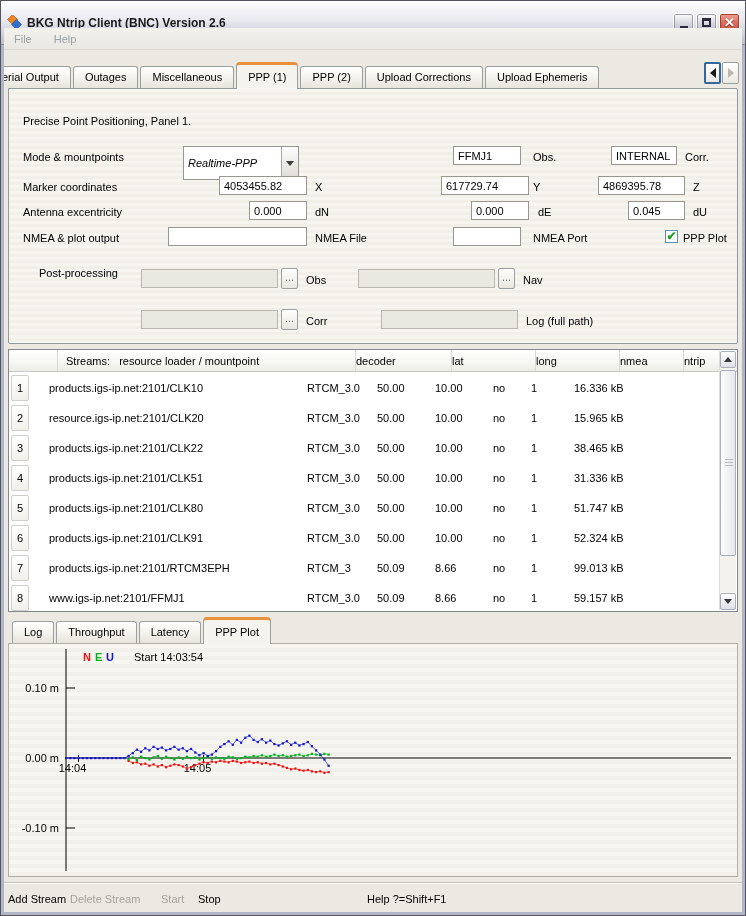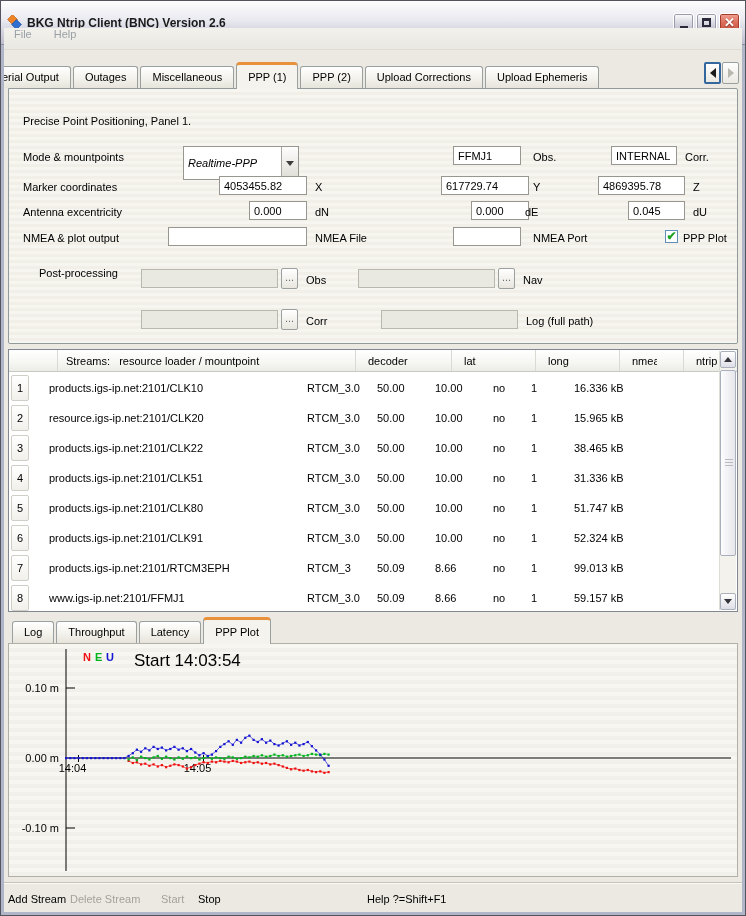--- a/index.html
+++ b/index.html
@@ -23,21 +23,21 @@
     background:linear-gradient(180deg,#fdfdfd,#d9d9e2 50%,#babac9);
     box-shadow:inset 0 0 0 1px #9a9aad; display:flex; align-items:center; justify-content:center; cursor:default;
   }
   .wbtn.close { background:linear-gradient(180deg,#f0a396,#dd6f5d 45%,#c34f3d); box-shadow:inset 0 0 0 1px #a33d2e; }
   .glyph-min { width:8px; height:3px; background:#2a2a3a; margin-top:9px; }
   .glyph-max { width:9px; height:9px; border:2px solid #2a2a3a; border-top-width:3px; }
   .glyph-x { color:#fff; font-weight:bold; font-size:13px; line-height:13px; text-shadow:0 1px 1px #7e2417; }
   
   .menubar {
     position:absolute; left:4px; right:4px; top:28px; height:22px;
-    background:linear-gradient(#f2f1ec,#e9e8e2); display:flex; gap:22px; padding-left:10px;
+    background:linear-gradient(#f2f1ec,#e9e8e2); display:flex; align-items:center; gap:22px; padding-left:10px;
     border-bottom:1px solid #dedcd4; color:#9aa0a6;
   }
   
   .tabbar { position:absolute; display:flex; align-items:flex-end; z-index:4; }
   .tabbar.top { left:4px; top:60px; height:29px; width:640px; overflow:hidden; }
   .tabbar.bottom { left:12px; top:616px; height:28px; }
   .tab {
     flex:0 0 auto; height:22px; margin-right:2px; margin-bottom:1px; padding:4px 11px 0;
     border:1px solid #9aa0a0; border-bottom:none; border-radius:3px 3px 0 0;
     background:linear-gradient(#ffffff,#f3f2ec 55%,#e6e4db); white-space:nowrap; cursor:default;
@@ -77,21 +77,21 @@
   
   .tableframe {
     position:absolute; left:8px; top:349px; width:730px; height:263px;
     border:1px solid #828790; background:#fff;
   }
   .thead {
     display:grid; grid-template-columns:22px 272px 70px 58px 58px 38px 40px 1fr;
     height:22px; align-items:center; background:linear-gradient(#ffffff,#f6f6f2 60%,#ecece7);
     border-bottom:1px solid #c9c9c3; padding-right:18px; white-space:pre;gap:26px;
   }
-  .thead .hc { height:100%; display:flex; align-items:center; padding-left:12px; border-left:1px solid #dadad4; overflow:hidden; }
+  .thead .hc { height:100%; display:flex; align-items:center; padding-left:0; border-left:1px solid #dadad4; overflow:hidden; }
   .thead .hc.corner { border-left:none; }
   .thead .hc.streams { padding-left:8px; }
   .tbody { position:absolute; top:23px; left:0; right:18px; bottom:0; overflow:hidden; }
   .trow { display:grid; grid-template-columns:22px 272px 70px 58px 58px 38px 40px 1fr; height:30px; align-items:center; }
   .tc { overflow:hidden; white-space:nowrap; }
   .tc.num { justify-self:stretch; align-self:stretch; margin:2px 2px; border:1px solid #cfcfc8; border-radius:2px;
     background:linear-gradient(#ffffff,#f1f0eb); display:flex; align-items:center; justify-content:center; }
   .tc.c0 { padding-left:18px; } .tc.c1,.tc.c2,.tc.c3,.tc.c4,.tc.c5 { padding-left:4px; } .tc.c6 { padding-left:7px; }
   .vscroll { position:absolute; top:1px; right:1px; width:17px; height:259px; background:#f3f2ed; border-left:1px solid #dddcd6; }
   .sbtn { position:absolute; left:0; width:16px; height:17px; border:1px solid #aab0bb; border-radius:2px;
@@ -103,21 +103,21 @@
     background:linear-gradient(90deg,#fdfdfe,#e6e6ec); }
   .grip { position:absolute; left:4px; top:50%; width:8px; height:7px; margin-top:-4px;
     background:repeating-linear-gradient(180deg,#b9b9c2 0 1px,transparent 1px 3px); }
   
   .plotframe {
     position:absolute; left:8px; top:643px; width:730px; height:234px;
     border:1px solid #b2afa7; background:repeating-linear-gradient(180deg,#f7f6f1 0 4px,#f1f0ea 4px 8px);
   }
   .plotframe svg { position:absolute; left:0; top:0; }
   .leg { position:absolute; top:7px; font-weight:bold; font-size:11px; }
-  .startlbl { position:absolute; top:7px; left:125px; font-size:17px; }
+  .startlbl { position:absolute; top:7px; left:125px; font-size:11px; }
   
   .divider { position:absolute; left:4px; right:4px; top:882px; height:2px; border-top:1px solid #c4c2ba; border-bottom:1px solid #fbfaf6; }
   .statusbar { position:absolute; left:0; right:0; top:886px; height:26px; }
   .sbitem { position:absolute; top:7px; white-space:nowrap; cursor:default; }
   .sbitem.disabled { color:#a3a29b; }
 </style>
 </head>
 <body>
 
 <div class="window">
@@ -186,21 +186,21 @@
     <span class="lbl" style="left:306px;top:88px;">X</span>
     <input class="tfield" style="left: 432px; top: 87px; width: 88px;" value="617729.74">
     <span class="lbl" style="left:524px;top:88px;">Y</span>
     <input class="tfield" style="left: 589px; top: 87px; width: 87px;" value="4869395.78">
     <span class="lbl" style="left:684px;top:88px;">Z</span>
 
     <span class="lbl" style="left:14px;top:113px;">Antenna excentricity</span>
     <input class="tfield" style="left: 240px; top: 112px; width: 58px;" value="0.000">
     <span class="lbl" style="left:306px;top:113px;">dN</span>
     <input class="tfield" style="left: 462px; top: 112px; width: 58px;" value="0.000">
-    <span class="lbl" style="left:516px;top:113px;">dE</span>
+    <span class="lbl" style="left:529px;top:113px;">dE</span>
     <input class="tfield" style="left: 619px; top: 112px; width: 57px;" value="0.045">
     <span class="lbl" style="left:684px;top:113px;">dU</span>
 
     <span class="lbl" style="left:14px;top:139px;">NMEA &amp; plot output</span>
     <input class="tfield" style="left: 159px; top: 138px; width: 139px;" value="">
     <span class="lbl" style="left:306px;top:139px;">NMEA File</span>
     <input class="tfield" style="left: 444px; top: 138px; width: 68px;" value="">
     <span class="lbl" style="left:524px;top:139px;">NMEA Port</span>
     <span class="checkbox" style="left:656px;top:141px;">
         <span class="tick">✔</span>

